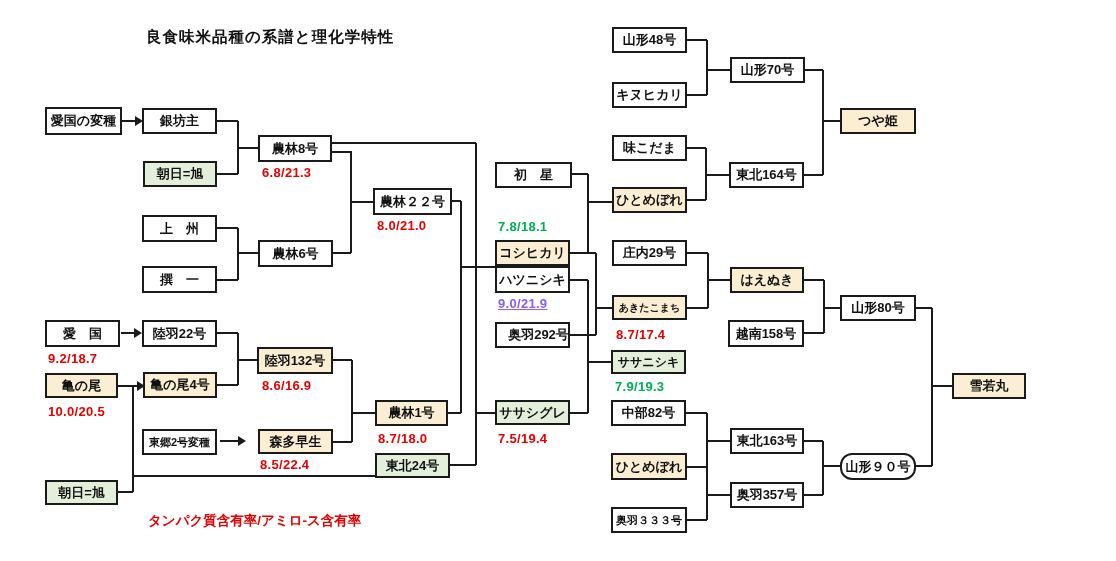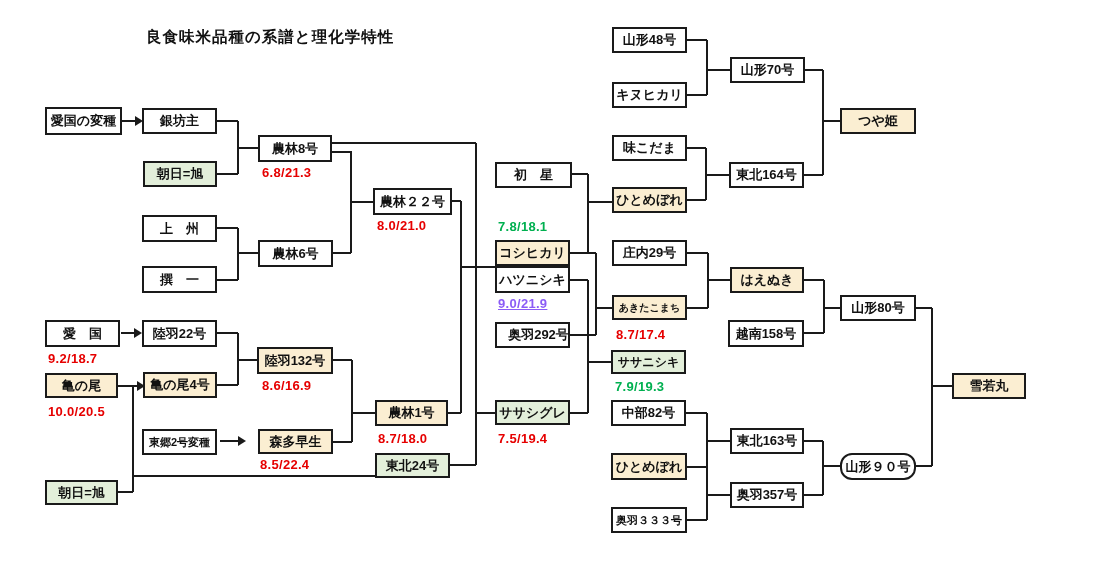--- a/index.html
+++ b/index.html
@@ -12,20 +12,21 @@
   .box{position:absolute;box-sizing:border-box;border:2px solid #1a1a1a;display:flex;align-items:center;justify-content:center;font-weight:bold;color:#111;white-space:nowrap;}
   .hl,.vl{position:absolute;background:#1a1a1a;}
   .val{position:absolute;font-weight:bold;font-size:13px;white-space:nowrap;letter-spacing:0.3px;}
   .ah{position:absolute;width:0;height:0;border-top:5px solid transparent;border-bottom:5px solid transparent;border-left:8px solid #1a1a1a;}
 </style>
 </head>
 <body>
 
 <div id="canvas">
   <div class="diagram-title" style="left:146px;top:27px;">良食味米品種の系譜と理化学特性</div>
+  <div class="legend" style="left: 148px; top: 512px; color: rgb(230, 0, 0);">タンパク質含有率/アミロ-ス含有率</div>
 <div class="hl" style="left: 217px; top: 120px; width: 21px; height: 2px;"></div>
     <div class="hl" style="left: 217px; top: 173px; width: 21px; height: 2px;"></div>
     <div class="hl" style="left: 238px; top: 147px; width: 20px; height: 2px;"></div>
     <div class="hl" style="left: 217px; top: 227px; width: 21px; height: 2px;"></div>
     <div class="hl" style="left: 217px; top: 279px; width: 21px; height: 2px;"></div>
     <div class="hl" style="left: 238px; top: 252px; width: 20px; height: 2px;"></div>
     <div class="hl" style="left: 217px; top: 332px; width: 21px; height: 2px;"></div>
     <div class="hl" style="left: 217px; top: 384px; width: 21px; height: 2px;"></div>
     <div class="hl" style="left: 238px; top: 359px; width: 19px; height: 2px;"></div>
     <div class="hl" style="left: 332px; top: 142px; width: 144px; height: 2px;"></div>

